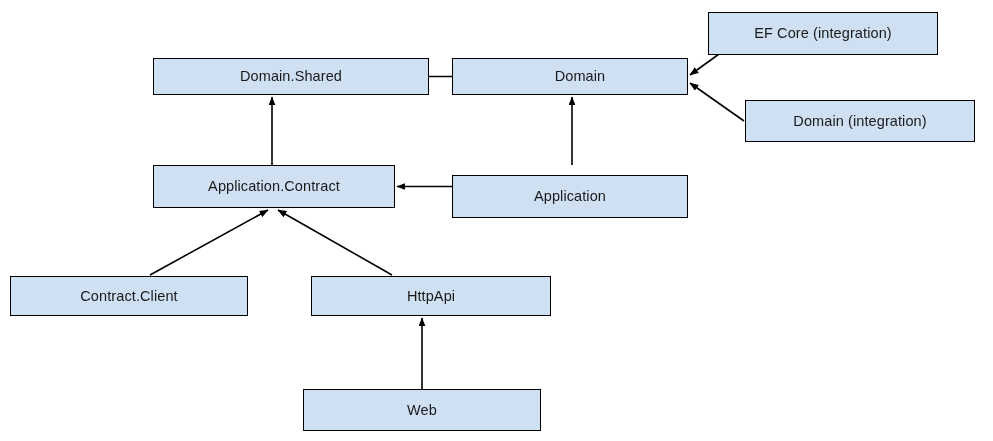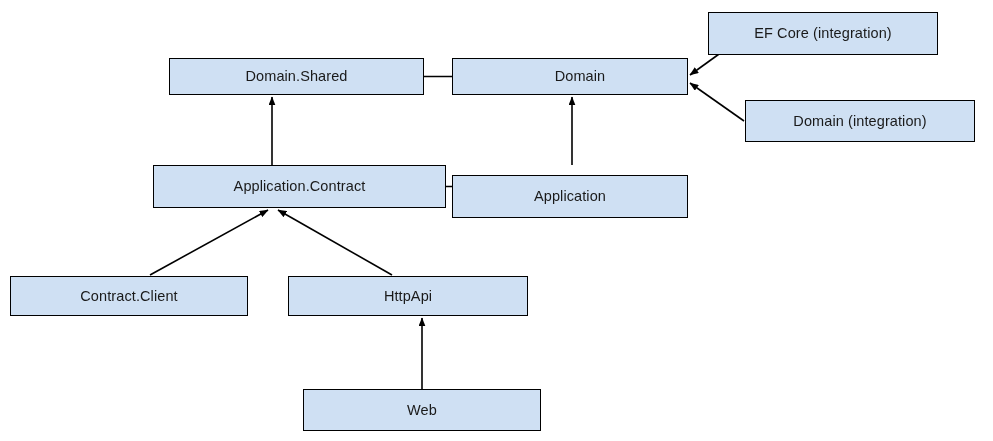--- a/index.html
+++ b/index.html
@@ -70,49 +70,49 @@
 
     <line x1="452" y1="186.5" x2="397" y2="186.5" stroke="#000000" stroke-width="1.6" marker-end="url(#arrowhead)"></line>
 
     <line x1="150" y1="275" x2="268" y2="210" stroke="#000000" stroke-width="1.6" marker-end="url(#arrowhead)"></line>
 
     <line x1="392" y1="275" x2="278" y2="210" stroke="#000000" stroke-width="1.6" marker-end="url(#arrowhead)"></line>
 
     <line x1="422" y1="389" x2="422" y2="318" stroke="#000000" stroke-width="1.6" marker-end="url(#arrowhead)"></line>
   </svg>
 
-  <div class="node" style="left:169px; top:58px; width:255px; height:37px;">
+  <div class="node" style="left:153px; top:58px; width:276px; height:37px;">
     <span class="node-label">Domain.Shared</span>
   </div>
 
   <div class="node" style="left:452px; top:58px; width:236px; height:37px;padding-left:20px;">
     <span class="node-label">Domain</span>
   </div>
 
   <div class="node" style="left:708px; top:12px; width:230px; height:43px;">
     <span class="node-label">EF Core (integration)</span>
   </div>
 
   <div class="node" style="left:745px; top:100px; width:230px; height:42px;">
     <span class="node-label">Domain (integration)</span>
   </div>
 
-  <div class="node" style="left:153px; top:165px; width:293px; height:43px;">
+  <div class="node" style="left:153px; top:165px; width:242px; height:43px;">
     <span class="node-label">Application.Contract</span>
   </div>
 
   <div class="node" style="left:452px; top:165px; width:236px; height:43px;margin-top:10px;">
     <span class="node-label">Application</span>
   </div>
 
   <div class="node" style="left:10px; top:276px; width:238px; height:40px;">
     <span class="node-label">Contract.Client</span>
   </div>
 
-  <div class="node" style="left:288px; top:276px; width:240px; height:40px;">
+  <div class="node" style="left:311px; top:276px; width:240px; height:40px;">
     <span class="node-label">HttpApi</span>
   </div>
 
   <div class="node" style="left:303px; top:389px; width:238px; height:42px;">
     <span class="node-label">Web</span>
   </div>
 
 </div>
 
 </body></html>

